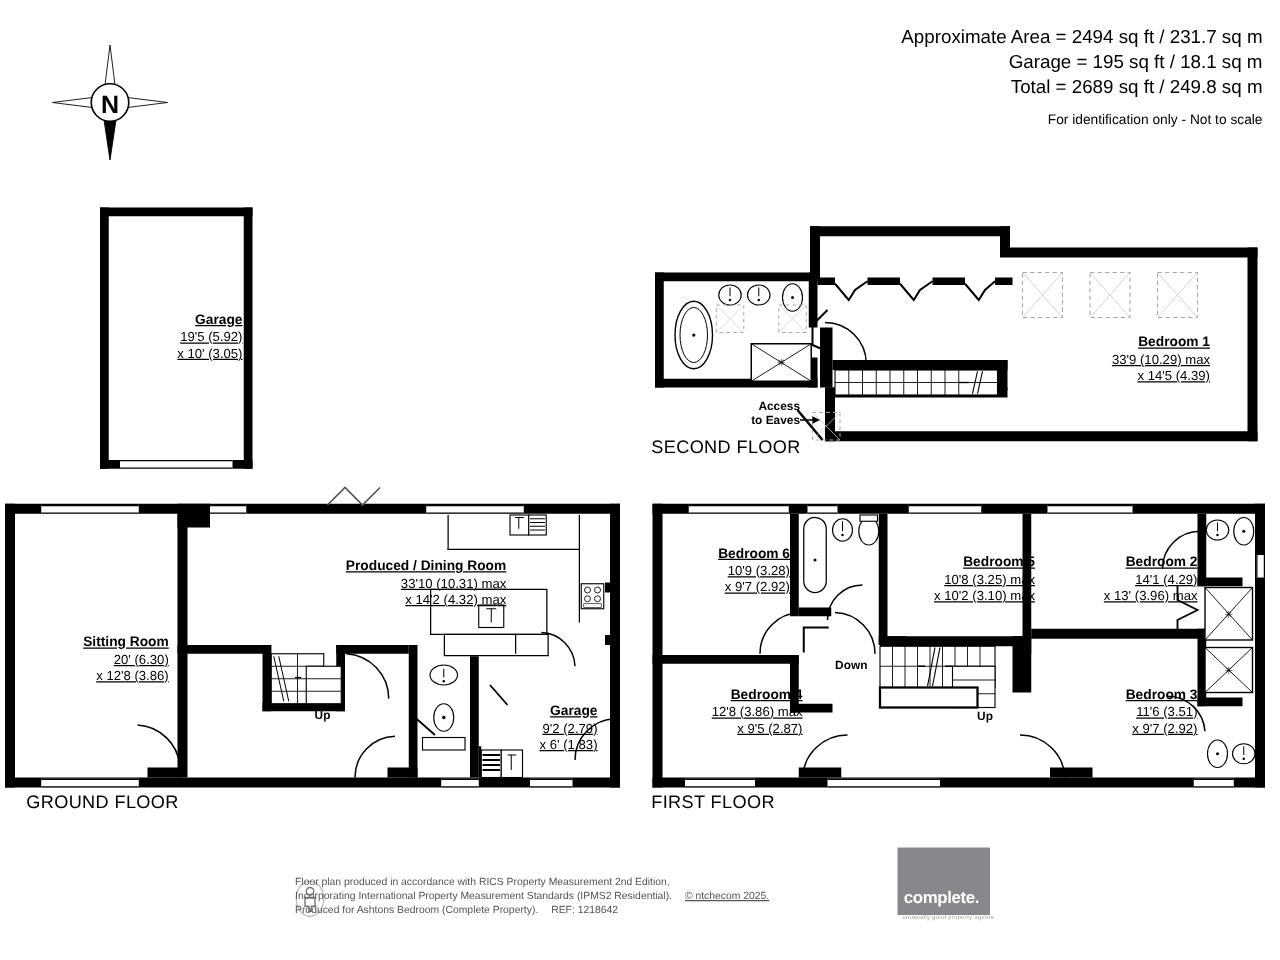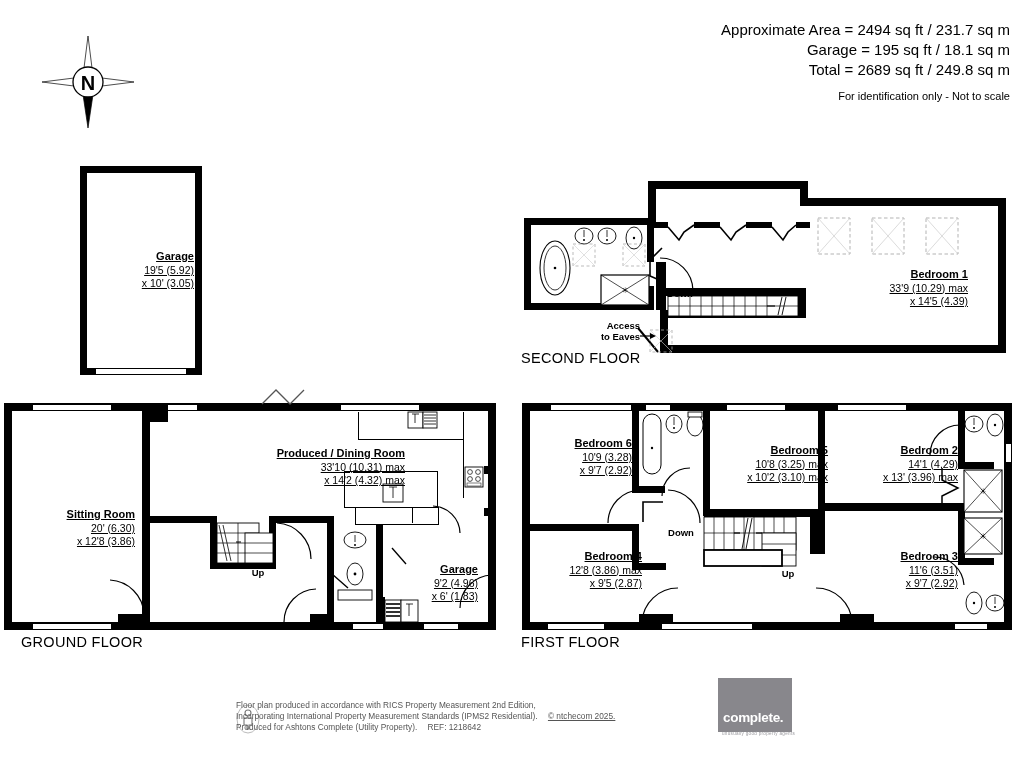--- a/index.html
+++ b/index.html
@@ -207,21 +207,21 @@
     <div class="dim">20' (6.30)</div>
     <div class="dim">x 12'8 (3.86)</div>
   </div>
   <div class="roomLabel abs" style="left:225px;top:447px;width:180px;">
     <div class="nm">Produced / Dining Room</div>
     <div class="dim">33'10 (10.31) max</div>
     <div class="dim">x 14'2 (4.32) max</div>
   </div>
   <div class="roomLabel abs" style="left:404px;top:563px;width:74px;">
     <div class="nm">Garage</div>
-    <div class="dim">9'2 (4.96)</div>
+    <div class="dim">9'2 (2.79)</div>
     <div class="dim">x 6' (1.83)</div>
   </div>
   <svg class="fx" style="left:392px;top:548px;" width="22" height="22">
     <line x1="0" y1="0" x2="14" y2="16" stroke="#000" stroke-width="1.4"></line>
   </svg>
   <div class="floorLabel abs" style="left:4px;top:634px;margin-left:17px;">GROUND FLOOR</div>
 </div>
 
 <div>
   <div class="w" style="left:522px;top:403px;width:490px;height:8px;"></div>
@@ -496,19 +496,19 @@
     <path d="M8,14 h8 v7 h-3 v4 h-2 v-4 h-3 z" fill="none" stroke="#777" stroke-width="1.1"></path>
   </svg>
 </div>
 <div id="footer">
   <div>Floor plan produced in accordance with RICS Property Measurement 2nd Edition,</div>
   <div>
     <span>Incorporating International Property Measurement Standards (IPMS2 Residential).</span>
     <span style="margin-left:8px;text-decoration:underline;">© ntchecom 2025.</span>
   </div>
   <div>
-    <span>Produced for Ashtons Complete (Utility Property).</span>
+    <span>Produced for Ashtons Bedroom (Complete Property).</span>
     <span style="margin-left:8px;">REF: 1218642</span>
   </div>
 </div>
 <div id="logoBox"></div>
 <div id="logoText">complete.</div>
 <div id="logoTag">unusually good property agents</div>
 
 </body></html>

